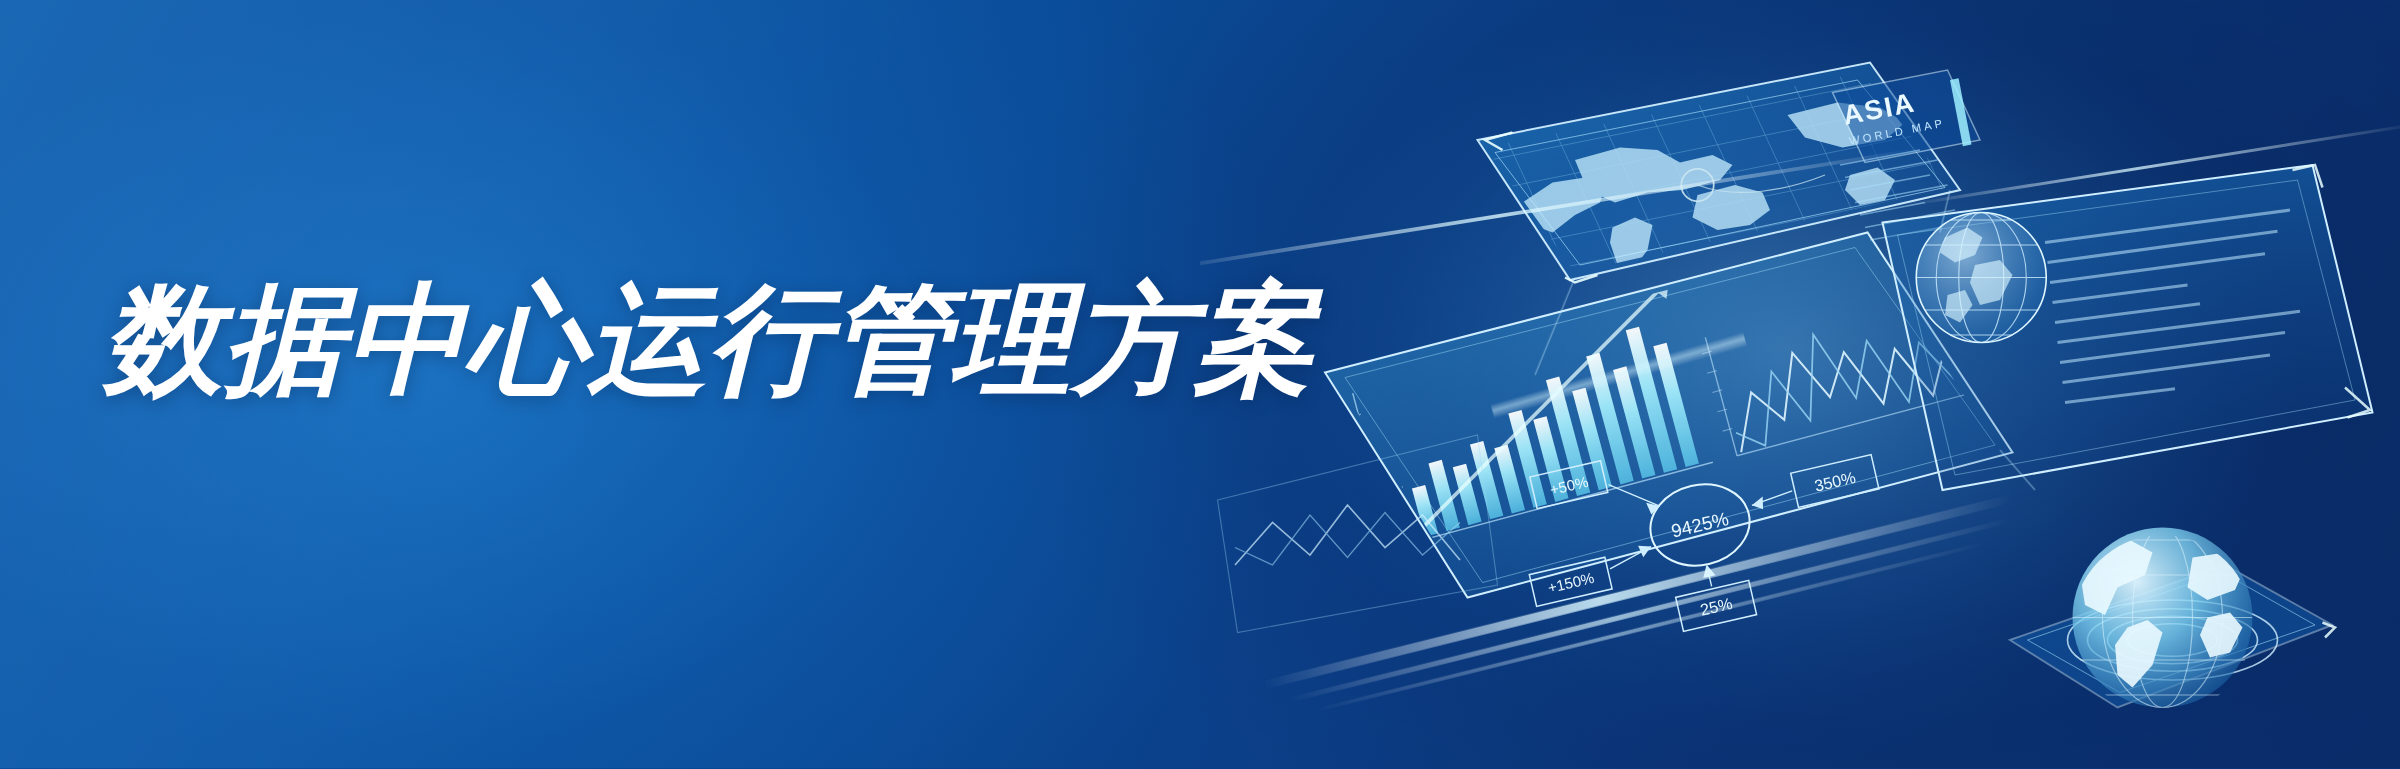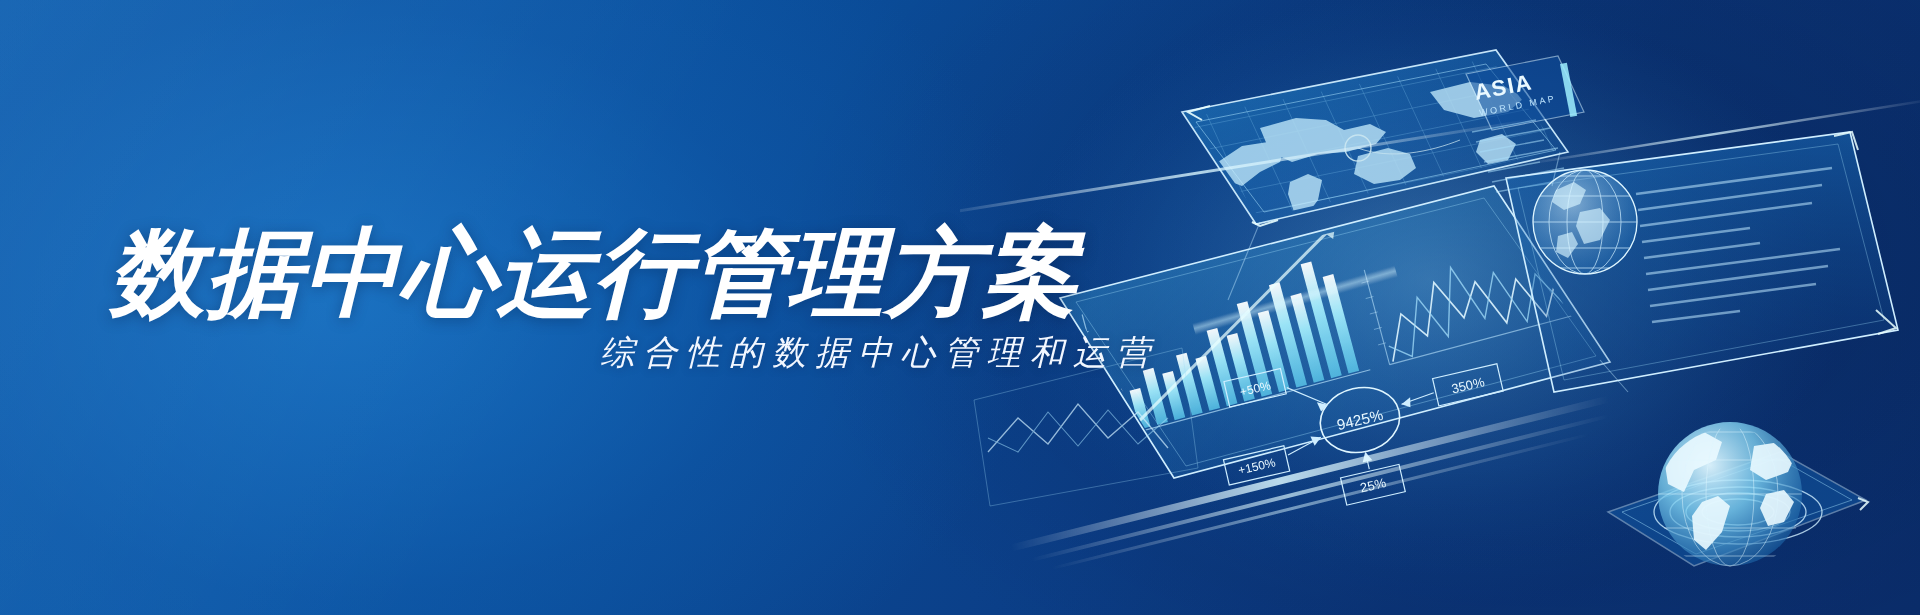--- a/index.html
+++ b/index.html
@@ -21,42 +21,40 @@
                radial-gradient(ellipse 1100px 700px at 1560px 260px, rgba(0,0,0,.16) 0%, rgba(0,0,0,0) 72%);
   }
 
   
   .text-block{position:absolute;left:0;top:0;width:1080px;height:615px;z-index:40;}
   .title{
     position:absolute;left:82px;top:224px;
     font-size:96px;line-height:1.02;font-weight:bold;color:#ffffff;
     font-style:italic;letter-spacing:1px;white-space:nowrap;
     text-shadow:0 2px 14px rgba(3,26,66,.35);
-    margin-left:27px;
   }
   .subtitle{
     position:absolute;left:600px;top:332px;
     font-size:34px;line-height:1.2;font-weight:300;color:#f2f7ff;
     font-style:italic;letter-spacing:9px;white-space:nowrap;
     text-shadow:0 1px 8px rgba(3,26,66,.35);
   }
 
   
   .graphic{position:absolute;right:0;top:0;width:960px;height:615px;z-index:20;}
   .graphic svg{display:block;width:960px;height:615px;}
   .hidden-text{position:absolute;width:1px;height:1px;overflow:hidden;opacity:0;}
 </style>
 </head>
 <body>
 
 <div id="banner">
 
   <div class="text-block">
     <div class="title">数据中心运行管理方案</div>
-    <div class="subtitle">综合性的数据中心管理和运营</div>
   </div>
 
   <div class="graphic">
     <svg viewBox="0 0 960 615" xmlns="http://www.w3.org/2000/svg">
       <defs>
         <linearGradient id="glassA" x1="0" y1="0" x2="1" y2="1">
           <stop offset="0%" stop-color="#2f9fe0" stop-opacity=".50"></stop>
           <stop offset="55%" stop-color="#1c74c4" stop-opacity=".34"></stop>
           <stop offset="100%" stop-color="#0f4c95" stop-opacity=".22"></stop>
         </linearGradient>

